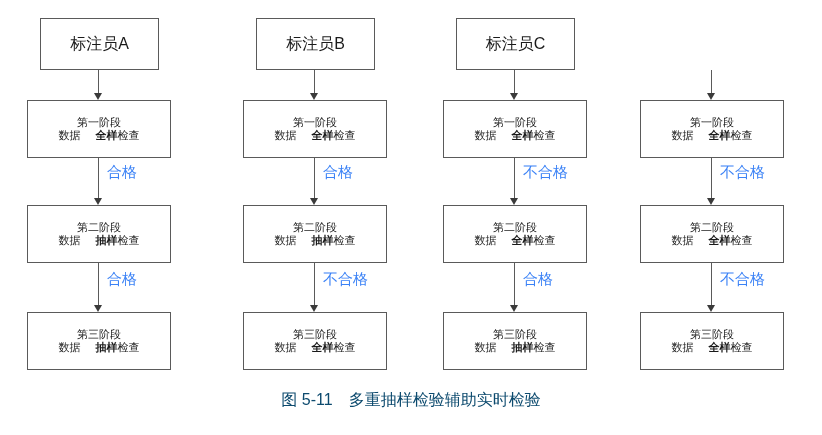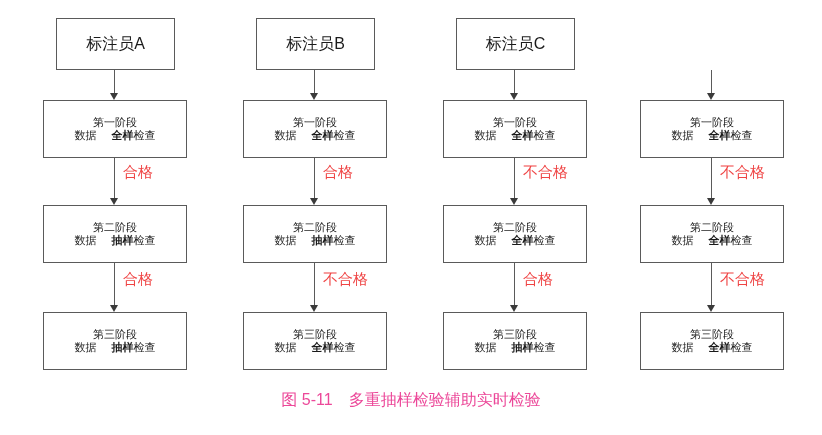--- a/index.html
+++ b/index.html
@@ -94,43 +94,43 @@
   }
   .arrowhead.a0 { top: 93px; }
   .arrowhead.a1 { top: 198px; }
   .arrowhead.a2 { top: 305px; }
 
   .edge-label {
     position: absolute;
     left: 82px;
     font-size: 15px;
     white-space: nowrap;
-    color: #ef4444;
+    color: #3b82f6;
   }
   .edge-label.l1 { top: 163px; }
   .edge-label.l2 { top: 270px; }
 
   
   #figure-caption {
     position: absolute;
     left: 0;
     top: 390px;
     width: 822px;
     text-align: center;
     font-size: 16px;
-    color: #ec4899;
+    color: #0c4a6e;
     white-space: pre;
   }
 </style>
 </head>
 <body>
 
 <div id="diagram-canvas">
 
-  <div class="column" style="left:41px;">
+  <div class="column" style="left:25px;">
     <div class="node-box annotator-box">
       <span>标注员A</span>
     </div>
     <div class="connector c0"></div>
     <div class="arrowhead a0"></div>
 
     <div class="node-box stage-box s1">
       <span class="stage-line">第一阶段</span>
       <span class="stage-line"><span>数据</span><span class="emph">全样</span><span>检查</span></span>
     </div>

